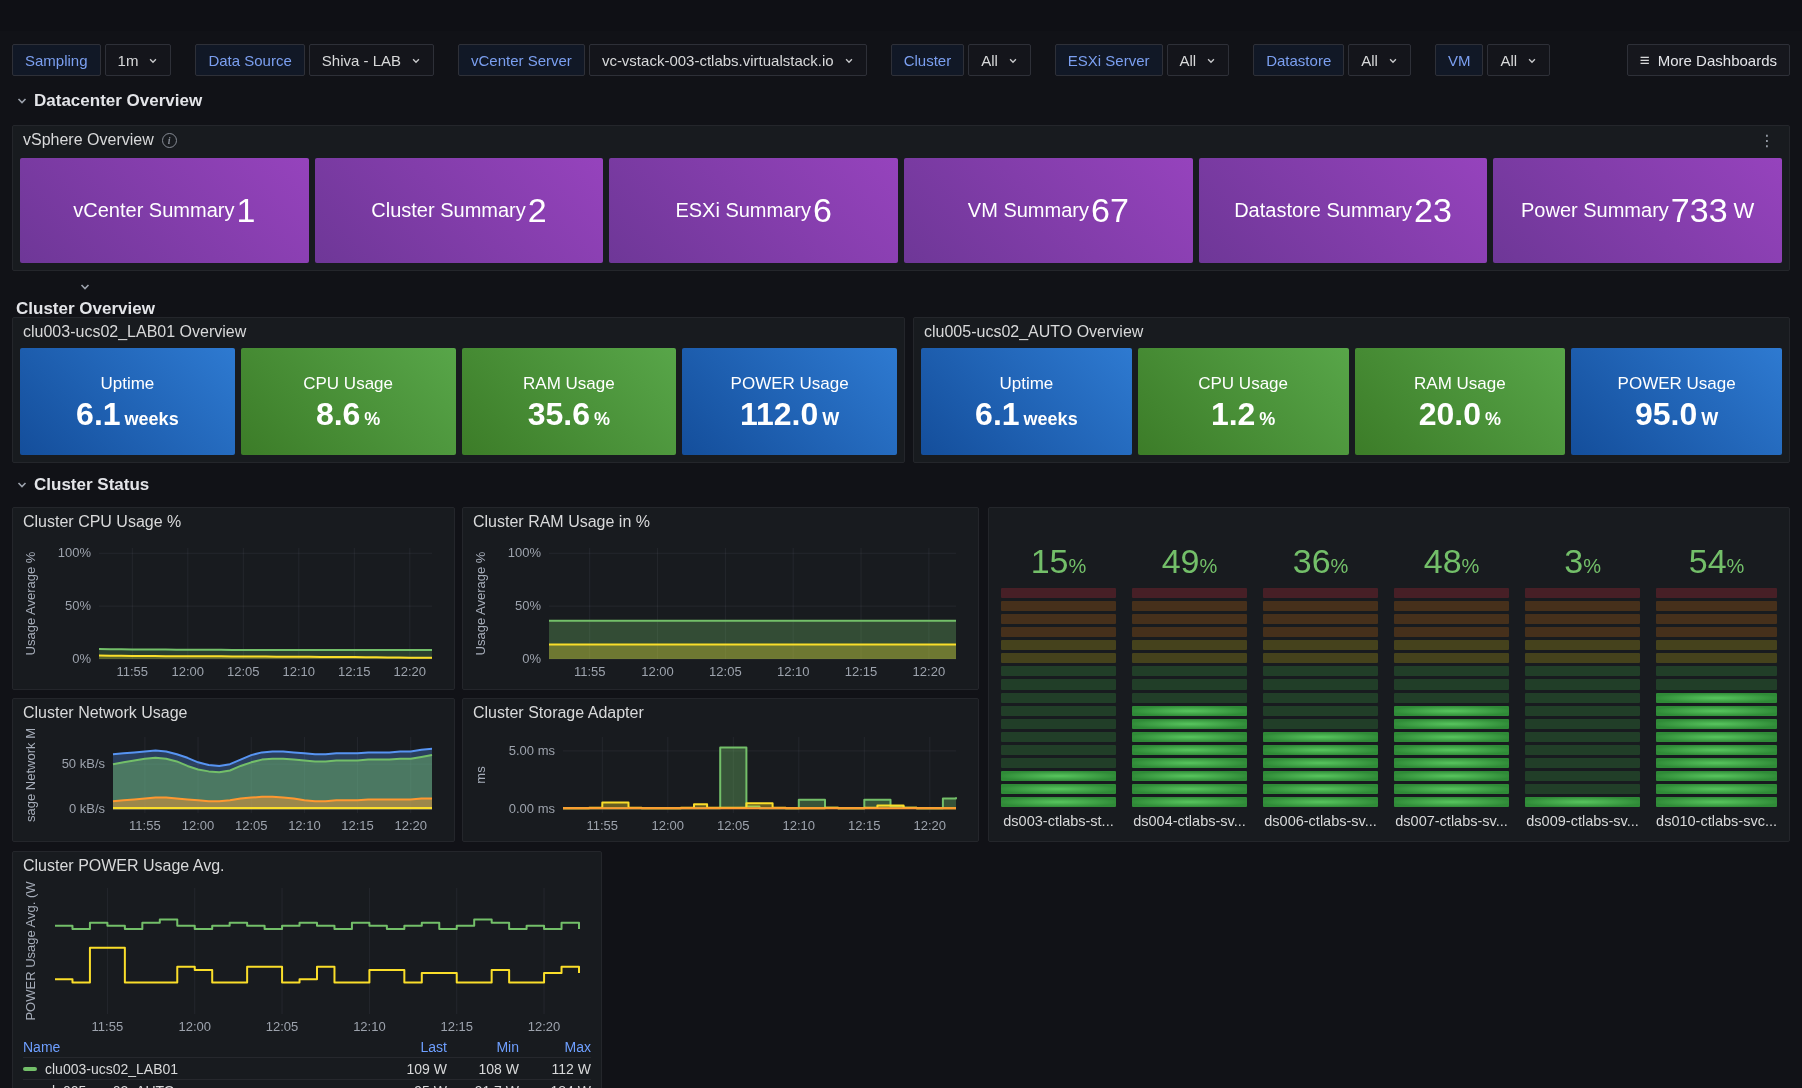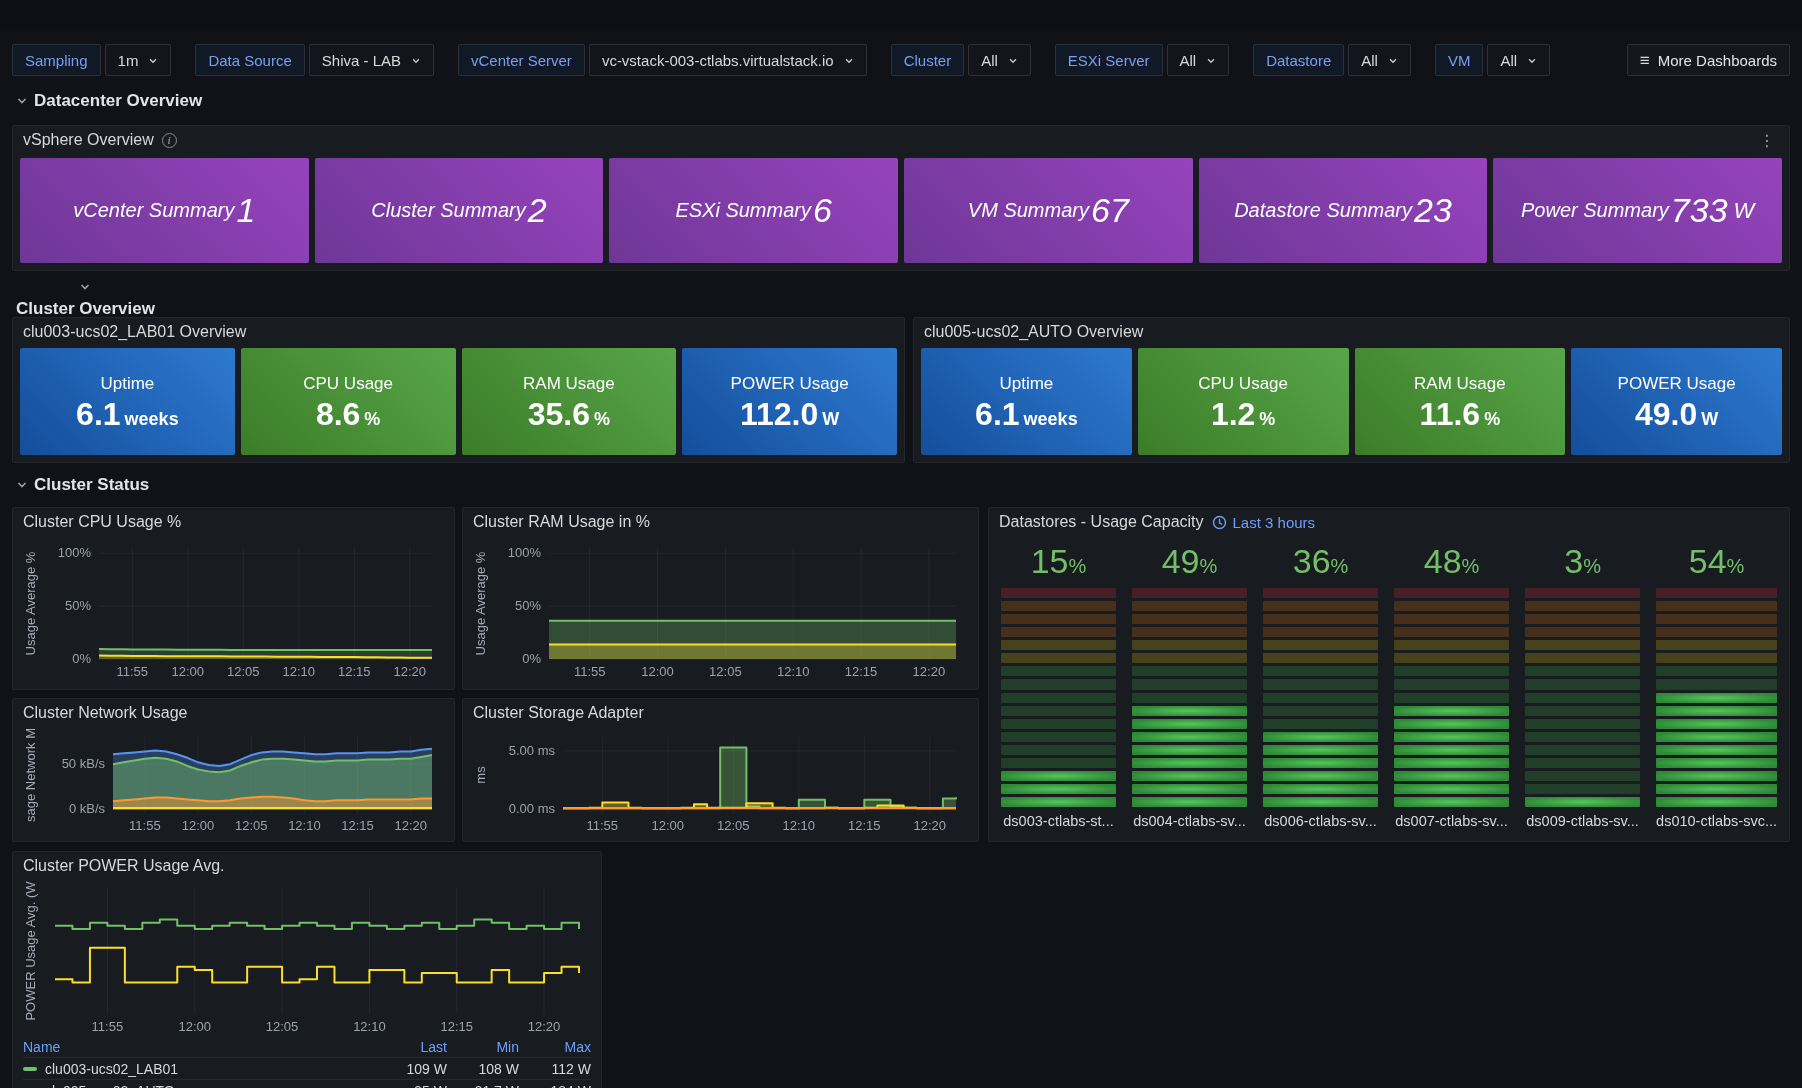--- a/index.html
+++ b/index.html
@@ -31,21 +31,21 @@
   .panel-title { height:28px; display:flex; align-items:center; gap:8px; padding:0 10px;
     font-size:16px; font-weight:500; color:#d8d9da; cursor:pointer; }
   .info-icon { width:15px; height:15px; border:1px solid #868b94; border-radius:50%; color:#868b94;
     display:inline-flex; align-items:center; justify-content:center; font:italic 700 10px "Liberation Serif",serif; }
   .kebab { margin-left:auto; color:#9da3ad; font-size:16px; cursor:pointer; padding:0 4px; }
   .time-badge { display:flex; align-items:center; gap:6px; color:#6e9fff; font-size:15px; font-weight:400; }
 
   
   .tile-row { position:absolute; left:7px; right:7px; bottom:7px; display:grid; gap:6px; }
   .tile { border-radius:2px; display:flex; flex-direction:column; align-items:center; justify-content:center; color:#fff; }
-  .tile.purple { flex-direction:row; align-items:center;font-style:italic; }
+  .tile.purple { flex-direction:row; align-items:center; }
   .tile.purple { background:linear-gradient(45deg,#6e3797 0%,#9643bd 100%); }
   .tile.blue   { background:linear-gradient(45deg,#144e9b 0%,#2e7ad1 100%); }
   .tile.green  { background:linear-gradient(45deg,#3c7c28 0%,#58a649 100%); }
   .tile .t-label  { font-size:20px; font-weight:400; }
   .tile .t-bignum { font-size:34px; font-weight:500; margin-left:2px; }
   .tile .t-bigunit{ font-size:22px; font-weight:500; margin-left:6px; }
   .tile.small .t-label { font-size:17px; margin-bottom:4px; }
   .tile.small .t-value { font-size:32px; font-weight:700; line-height:1; }
   .tile.small .t-unit  { font-size:18px; font-weight:700; margin-left:4px; }
 
@@ -227,25 +227,25 @@
         <div class="tile small blue">
           <div class="t-label">Uptime</div>
           <div><span class="t-value">6.1</span><span class="t-unit">weeks</span></div>
         </div>
         <div class="tile small green">
           <div class="t-label">CPU Usage</div>
           <div><span class="t-value">1.2</span><span class="t-unit">%</span></div>
         </div>
         <div class="tile small green">
           <div class="t-label">RAM Usage</div>
-          <div><span class="t-value">11.6</span><span class="t-unit">%</span></div>
+          <div><span class="t-value">20.0</span><span class="t-unit">%</span></div>
         </div>
         <div class="tile small blue">
           <div class="t-label">POWER Usage</div>
-          <div><span class="t-value">49.0</span><span class="t-unit">W</span></div>
+          <div><span class="t-value">95.0</span><span class="t-unit">W</span></div>
         </div>
       </div>
   </div>
 
   <div class="section-row" style="top:444px;">
     <svg width="12" height="12" viewBox="0 0 12 12">
         <path d="M2.5 4l3.5 3.5L9.5 4" fill="none" stroke="currentColor" stroke-width="1.6"></path>
       </svg>
     <span>Cluster Status</span>
   </div>
@@ -306,30 +306,20 @@
           <text x="70" y="19.285714285714285" text-anchor="end" fill="#9da3ad" font-size="13">100%</text>
           <text x="14" y="65.5" fill="#a6adb9" font-size="13" text-anchor="middle" transform="rotate(-90 14 65.5)">Usage Average %</text>
           <path d="M78 82.73142857142857 L91.56666666666666 82.73142857142857 L105.13333333333333 82.73142857142857 L118.7 82.73142857142857 L132.26666666666665 82.73142857142857 L145.83333333333331 82.73142857142857 L159.4 82.73142857142857 L172.96666666666667 82.73142857142857 L186.53333333333333 82.73142857142857 L200.1 82.73142857142857 L213.66666666666666 82.73142857142857 L227.23333333333332 82.73142857142857 L240.8 82.73142857142857 L254.36666666666667 82.73142857142857 L267.93333333333334 82.73142857142857 L281.5 82.73142857142857 L295.06666666666666 82.73142857142857 L308.6333333333333 82.73142857142857 L322.2 82.73142857142857 L335.76666666666665 82.73142857142857 L349.3333333333333 82.73142857142857 L362.9 82.73142857142857 L376.46666666666664 82.73142857142857 L390.03333333333336 82.73142857142857 L403.6 82.73142857142857 L417.1666666666667 82.73142857142857 L430.73333333333335 82.73142857142857 L444.3 82.73142857142857 L457.8666666666667 82.73142857142857 L471.43333333333334 82.73142857142857 L485 82.73142857142857 L485 121 L78 121 Z" fill="#73BF69" fill-opacity="0.3" stroke="none"></path>
           <path d="M78 82.73142857142857 L91.56666666666666 82.73142857142857 L105.13333333333333 82.73142857142857 L118.7 82.73142857142857 L132.26666666666665 82.73142857142857 L145.83333333333331 82.73142857142857 L159.4 82.73142857142857 L172.96666666666667 82.73142857142857 L186.53333333333333 82.73142857142857 L200.1 82.73142857142857 L213.66666666666666 82.73142857142857 L227.23333333333332 82.73142857142857 L240.8 82.73142857142857 L254.36666666666667 82.73142857142857 L267.93333333333334 82.73142857142857 L281.5 82.73142857142857 L295.06666666666666 82.73142857142857 L308.6333333333333 82.73142857142857 L322.2 82.73142857142857 L335.76666666666665 82.73142857142857 L349.3333333333333 82.73142857142857 L362.9 82.73142857142857 L376.46666666666664 82.73142857142857 L390.03333333333336 82.73142857142857 L403.6 82.73142857142857 L417.1666666666667 82.73142857142857 L430.73333333333335 82.73142857142857 L444.3 82.73142857142857 L457.8666666666667 82.73142857142857 L471.43333333333334 82.73142857142857 L485 82.73142857142857" fill="none" stroke="#73BF69" stroke-width="2" stroke-linejoin="round"></path>
           <path d="M78 106.41142857142857 L91.56666666666666 106.41142857142857 L105.13333333333333 106.41142857142857 L118.7 106.41142857142857 L132.26666666666665 106.41142857142857 L145.83333333333331 106.41142857142857 L159.4 106.41142857142857 L172.96666666666667 106.41142857142857 L186.53333333333333 106.41142857142857 L200.1 106.41142857142857 L213.66666666666666 106.41142857142857 L227.23333333333332 106.41142857142857 L240.8 106.41142857142857 L254.36666666666667 106.41142857142857 L267.93333333333334 106.41142857142857 L281.5 106.41142857142857 L295.06666666666666 106.41142857142857 L308.6333333333333 106.41142857142857 L322.2 106.41142857142857 L335.76666666666665 106.41142857142857 L349.3333333333333 106.41142857142857 L362.9 106.41142857142857 L376.46666666666664 106.41142857142857 L390.03333333333336 106.41142857142857 L403.6 106.41142857142857 L417.1666666666667 106.41142857142857 L430.73333333333335 106.41142857142857 L444.3 106.41142857142857 L457.8666666666667 106.41142857142857 L471.43333333333334 106.41142857142857 L485 106.41142857142857 L485 121 L78 121 Z" fill="#FADE2A" fill-opacity="0.3" stroke="none"></path>
           <path d="M78 106.41142857142857 L91.56666666666666 106.41142857142857 L105.13333333333333 106.41142857142857 L118.7 106.41142857142857 L132.26666666666665 106.41142857142857 L145.83333333333331 106.41142857142857 L159.4 106.41142857142857 L172.96666666666667 106.41142857142857 L186.53333333333333 106.41142857142857 L200.1 106.41142857142857 L213.66666666666666 106.41142857142857 L227.23333333333332 106.41142857142857 L240.8 106.41142857142857 L254.36666666666667 106.41142857142857 L267.93333333333334 106.41142857142857 L281.5 106.41142857142857 L295.06666666666666 106.41142857142857 L308.6333333333333 106.41142857142857 L322.2 106.41142857142857 L335.76666666666665 106.41142857142857 L349.3333333333333 106.41142857142857 L362.9 106.41142857142857 L376.46666666666664 106.41142857142857 L390.03333333333336 106.41142857142857 L403.6 106.41142857142857 L417.1666666666667 106.41142857142857 L430.73333333333335 106.41142857142857 L444.3 106.41142857142857 L457.8666666666667 106.41142857142857 L471.43333333333334 106.41142857142857 L485 106.41142857142857" fill="none" stroke="#FADE2A" stroke-width="2" stroke-linejoin="round"></path>
         </svg></div>
   </div>
 
   <div class="panel" style="left:988px; top:476px; width:802px; height:335px;">
-    <div class="panel-title">
-      <span>Datastores - Usage Capacity</span>
-      <span class="time-badge">
-        <svg width="15" height="15" viewBox="0 0 15 15">
-            <circle cx="7.5" cy="7.5" r="6" fill="none" stroke="#6E9FFF" stroke-width="1.4"></circle>
-            <path d="M7.5 4v3.8l2.6 1.5" fill="none" stroke="#6E9FFF" stroke-width="1.4"></path>
-          </svg>
-        <span>Last 3 hours</span>
-      </span>
-    </div>
     <div class="ds-body" id="ds-body">
         <div class="ds-col">
           <div class="ds-pct">15<span class="pctsign">%</span></div>
           <div class="ds-cells">
             <div class="ds-cell" style="background: rgb(71, 31, 38);"></div>
             <div class="ds-cell" style="background: rgb(70, 48, 27);"></div>
             <div class="ds-cell" style="background: rgb(70, 48, 27);"></div>
             <div class="ds-cell" style="background: rgb(70, 48, 27);"></div>
             <div class="ds-cell" style="background: rgb(69, 66, 28);"></div>
             <div class="ds-cell" style="background: rgb(69, 66, 28);"></div>

